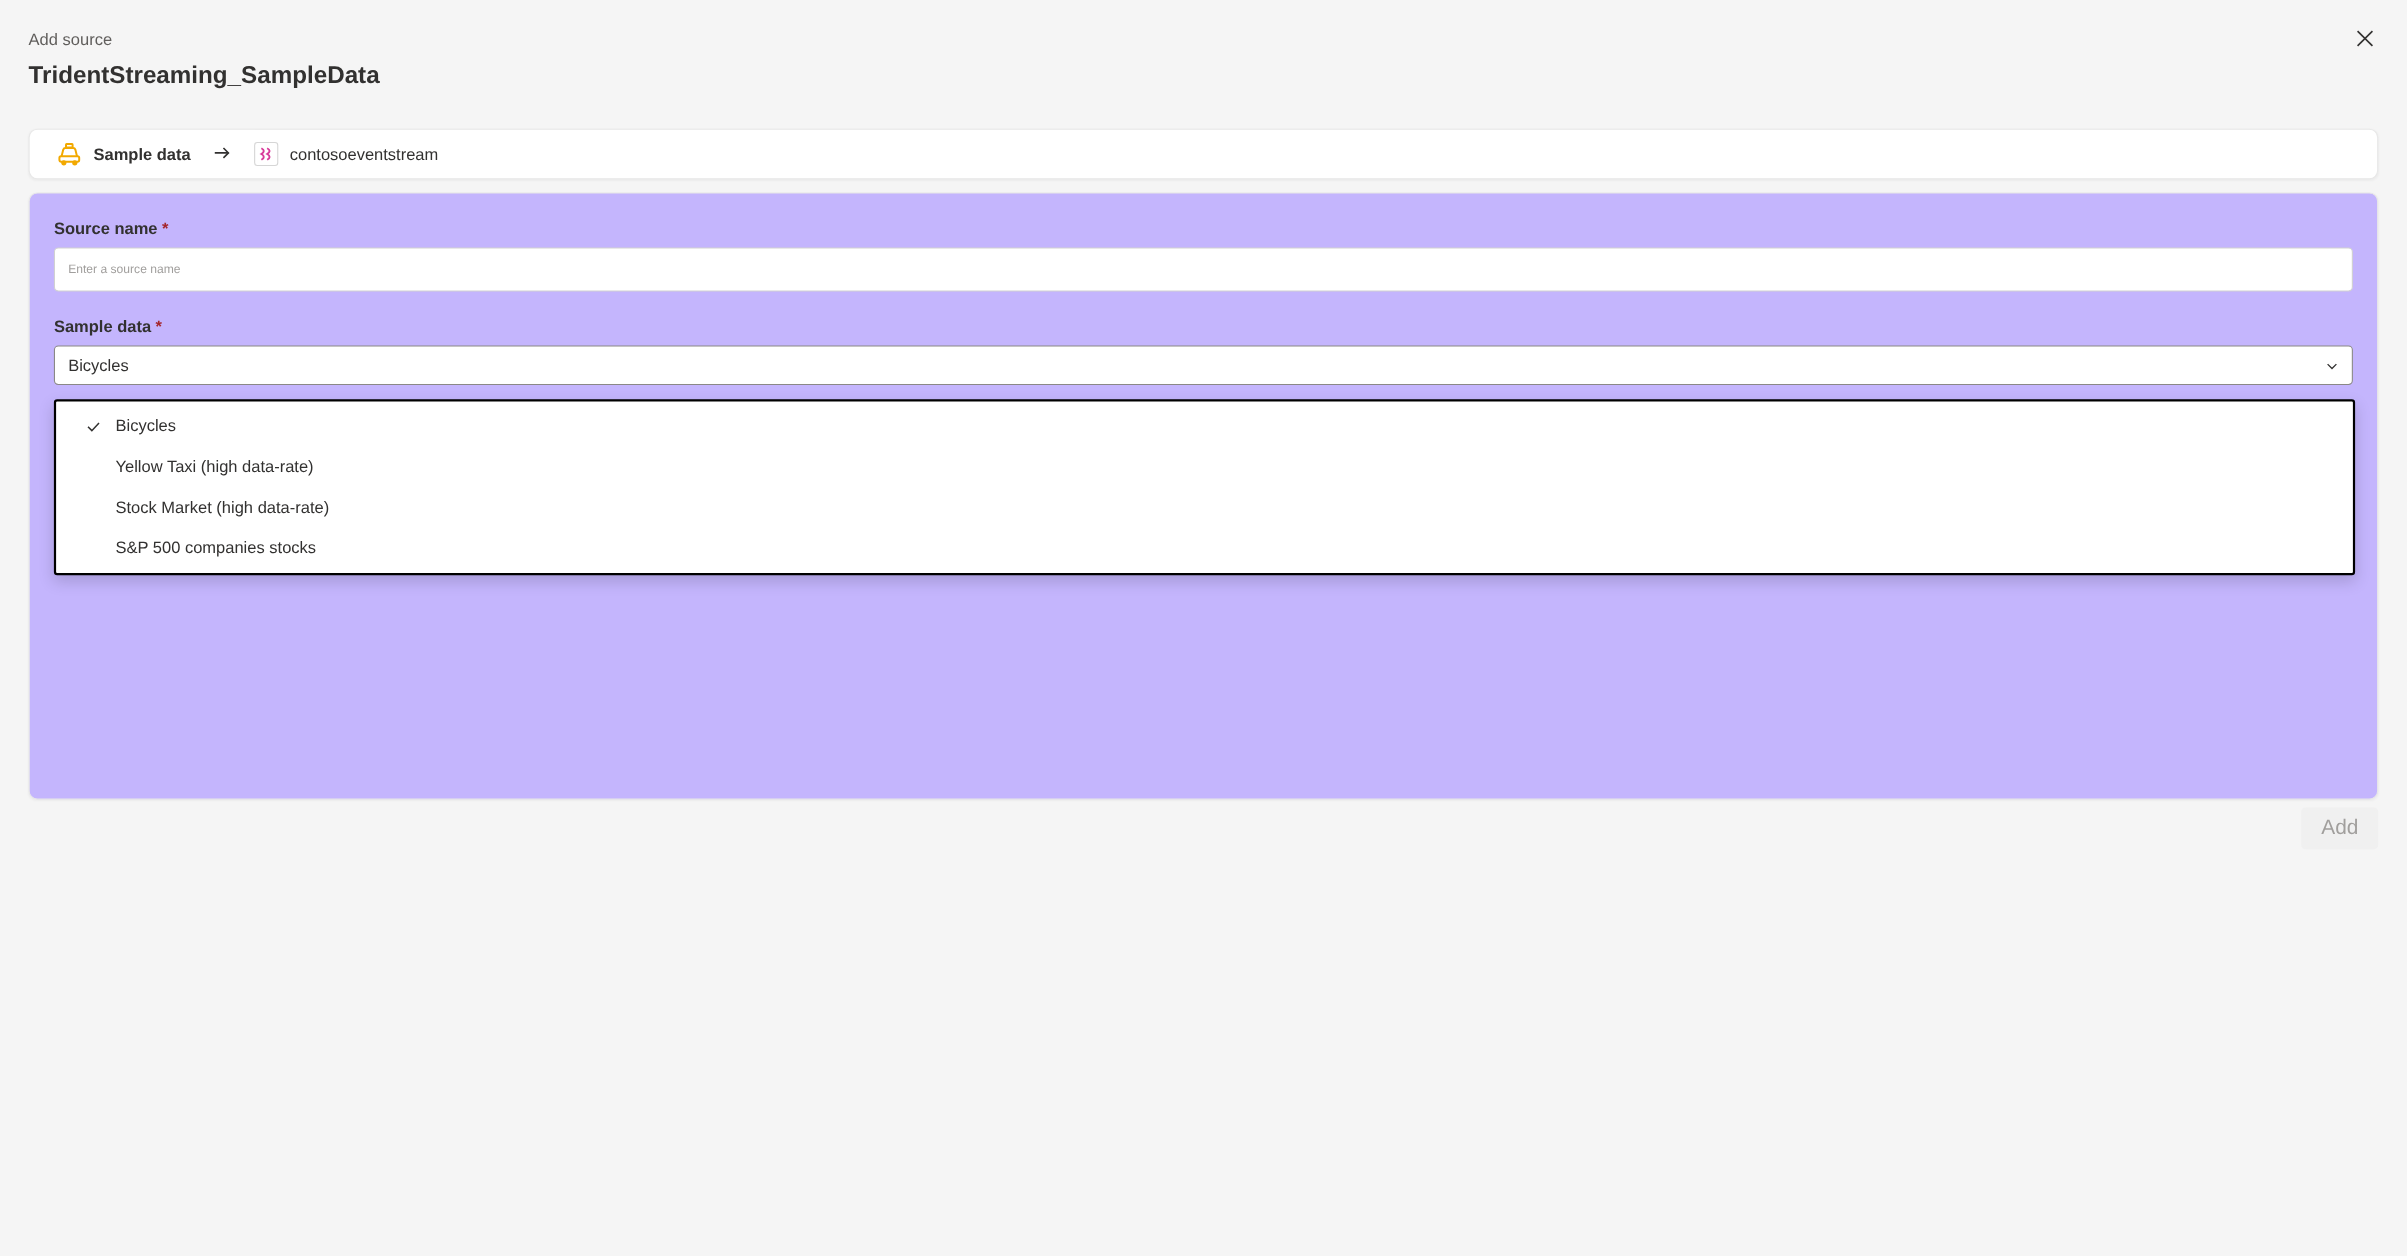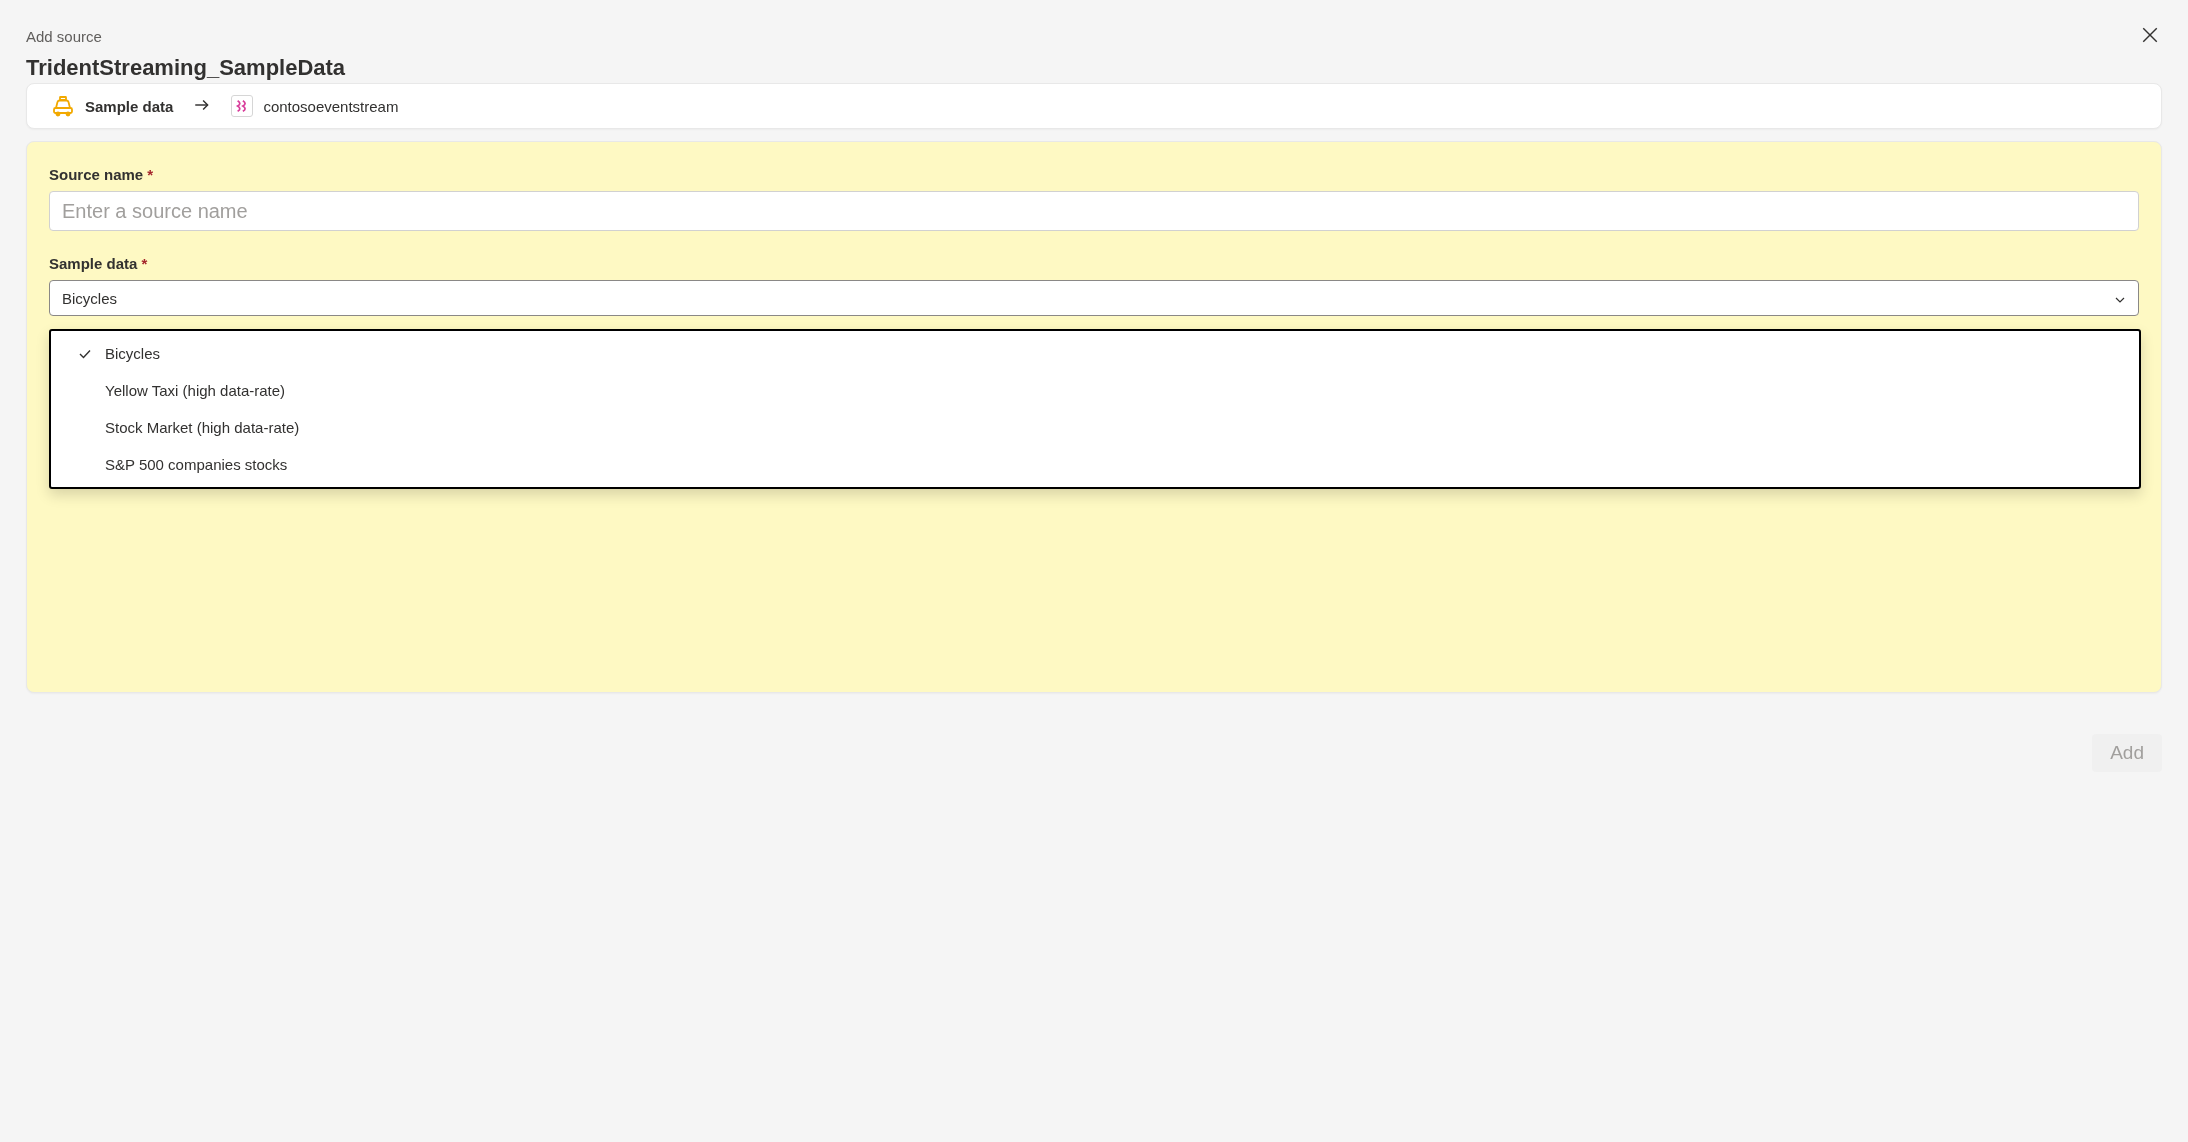--- a/index.html
+++ b/index.html
@@ -13,21 +13,21 @@
       color: #323130;
       font-size: 14px;
     }
     .container {
       padding: 28px 26px 18px 26px;
       position: relative;
       min-height: 790px;
     }
     .header {
       position: relative;
-      margin-bottom: 2px;
+      margin-bottom: 36px;
     }
     .dialog-label {
       font-size: 15px;
       color: #605e5c;
       margin-bottom: 10px;
     }
     .page-title {
       font-size: 22px;
       font-weight: 600;
       color: #323130;
@@ -83,21 +83,21 @@
       width: 22px;
       height: 22px;
       border: 1px solid #d6d6d6;
       border-radius: 3px;
       display: flex;
       align-items: center;
       justify-content: center;
       background: #fff;
     }
     .form-card {
-      background: #fef9c3;
+      background: #c4b5fd;
       border: 1px solid #e8e8e8;
       border-radius: 8px;
       box-shadow: 0 1px 2px rgba(0,0,0,0.04);
       padding: 24px 22px 30px 22px;
       min-height: 552px;
       position: relative;
     }
     .field {
       margin-bottom: 24px;
       position: relative;
@@ -112,21 +112,21 @@
     .required-asterisk {
       color: #a4262c;
       margin-left: 4px;
     }
     .text-input {
       width: 100%;
       height: 40px;
       padding: 8px 12px;
       border: 1px solid #d1d1d1;
       border-radius: 4px;
-      font-size: 20px;
+      font-size: 11px;
       font-family: inherit;
       color: #323130;
       background: #fff;
     }
     .text-input::placeholder {
       color: #a19f9d;
     }
     .dropdown {
       width: 100%;
       height: 36px;

